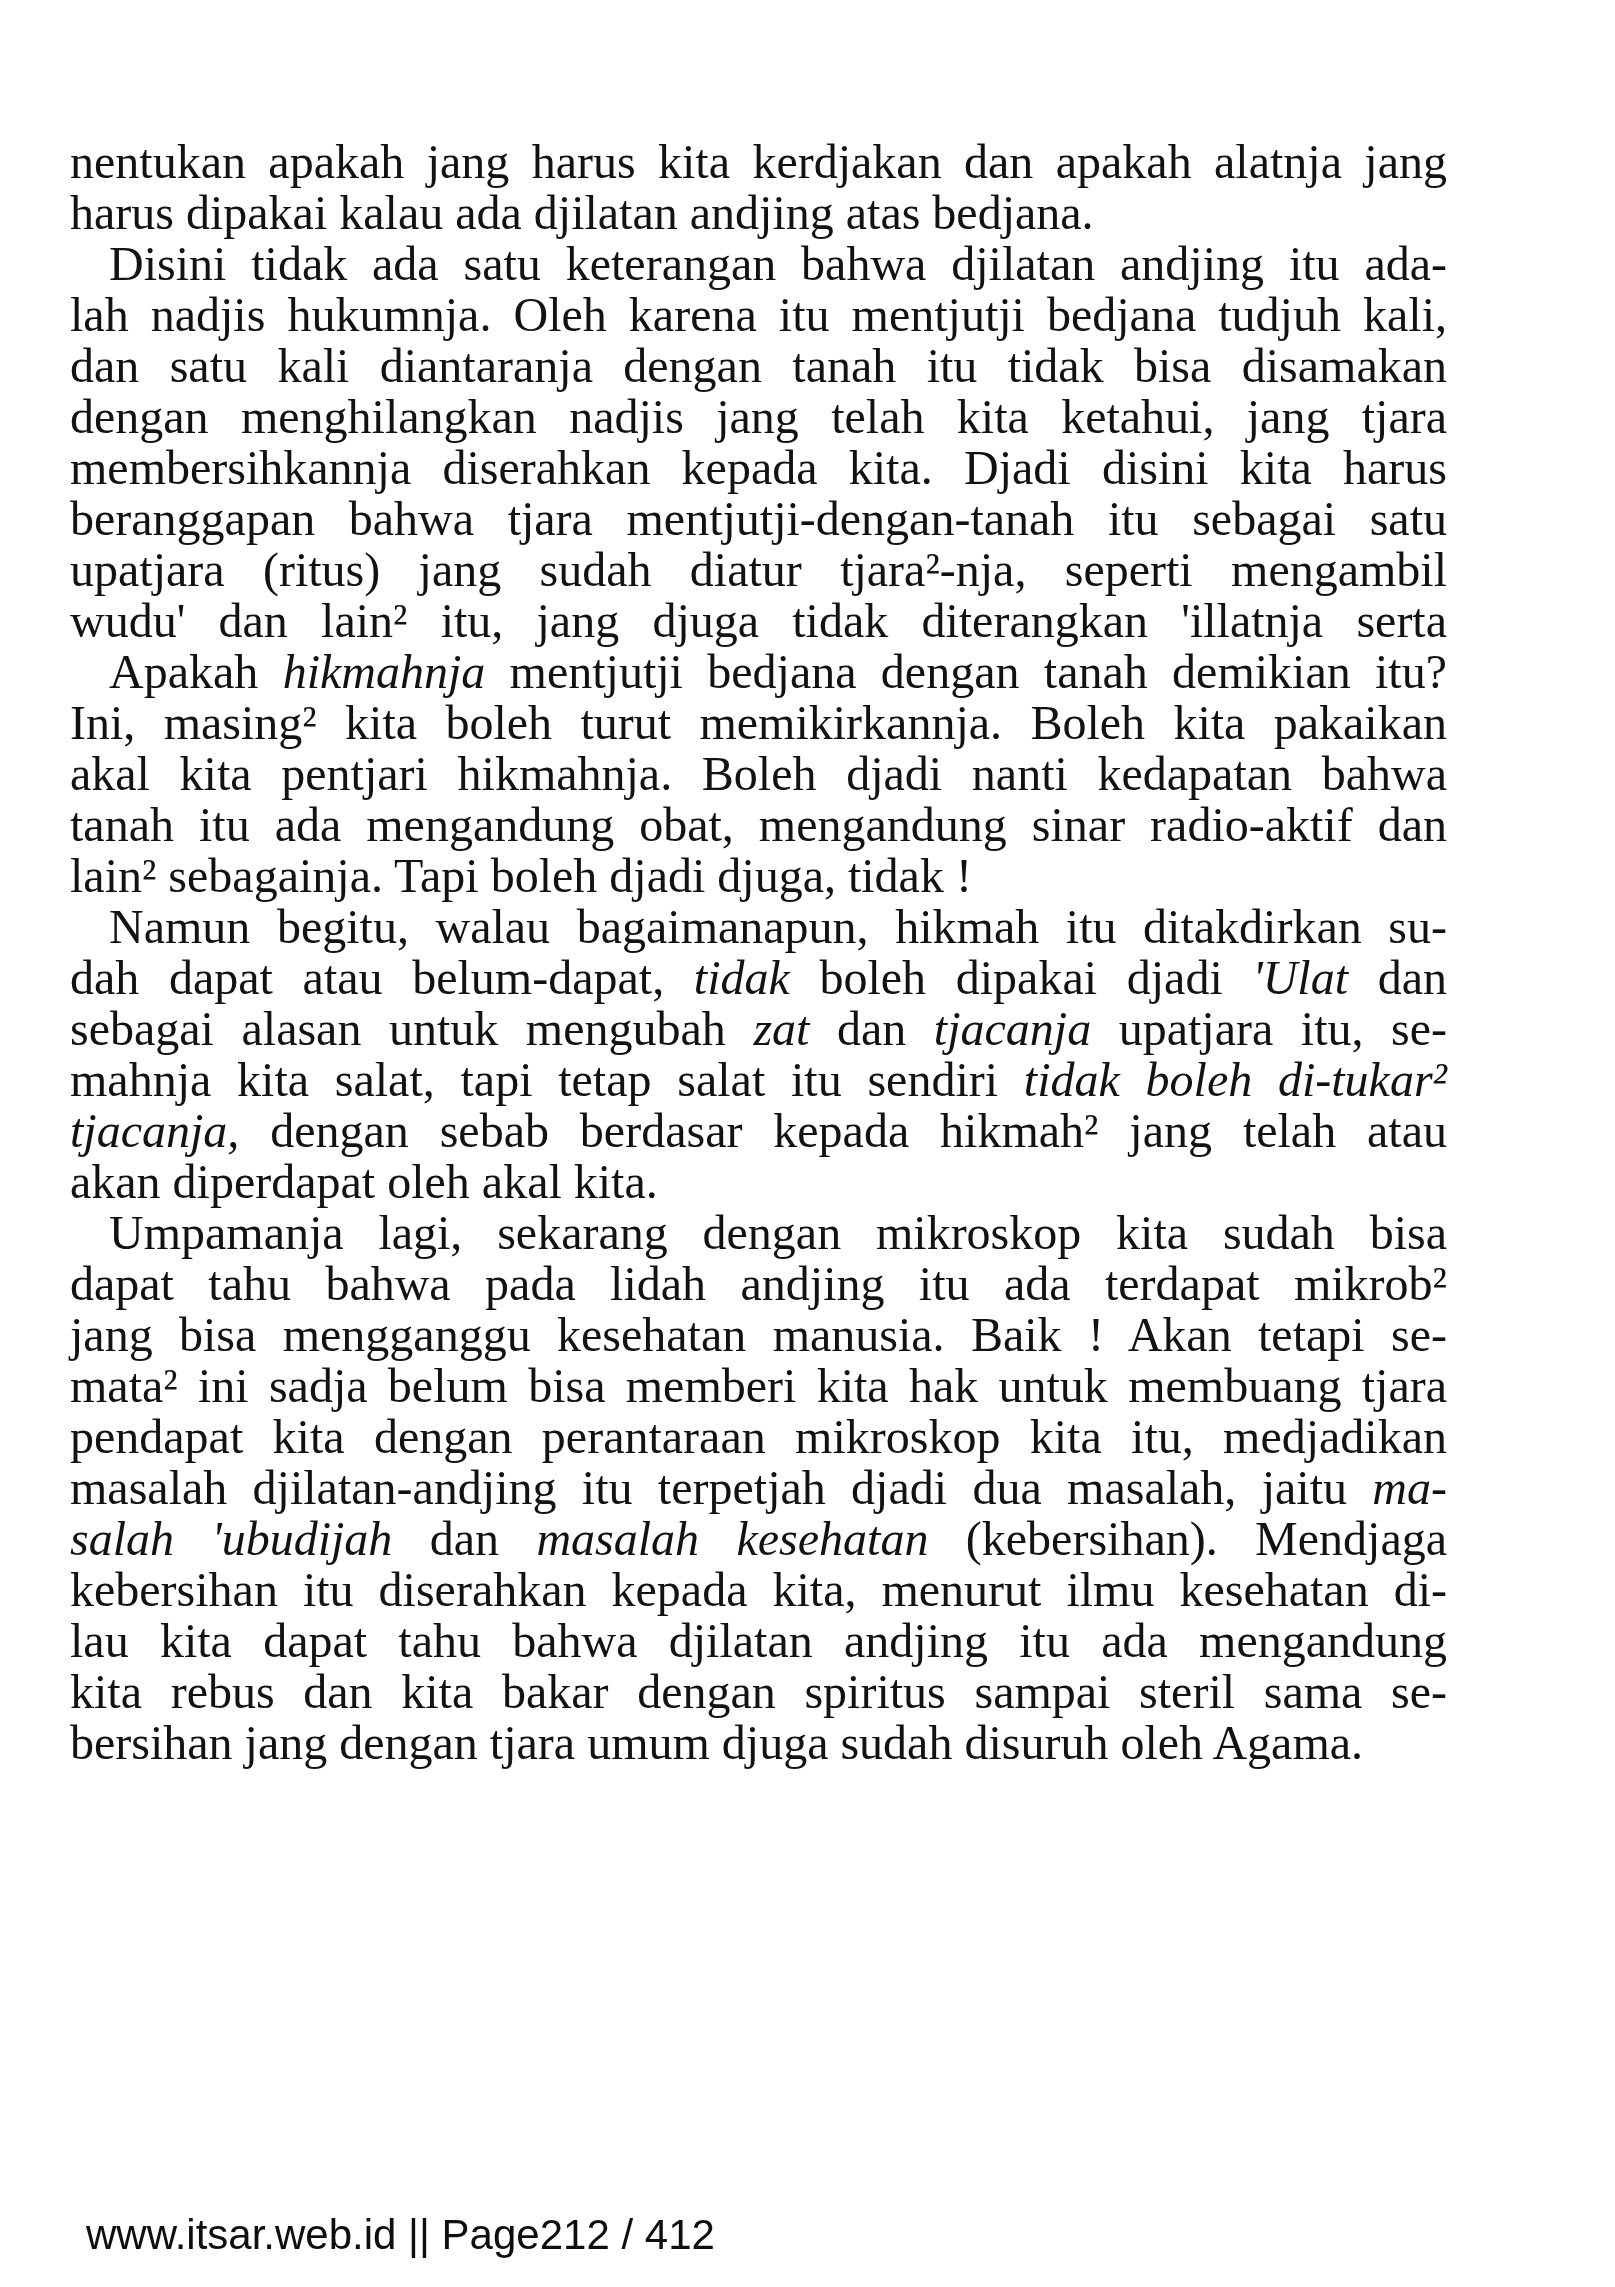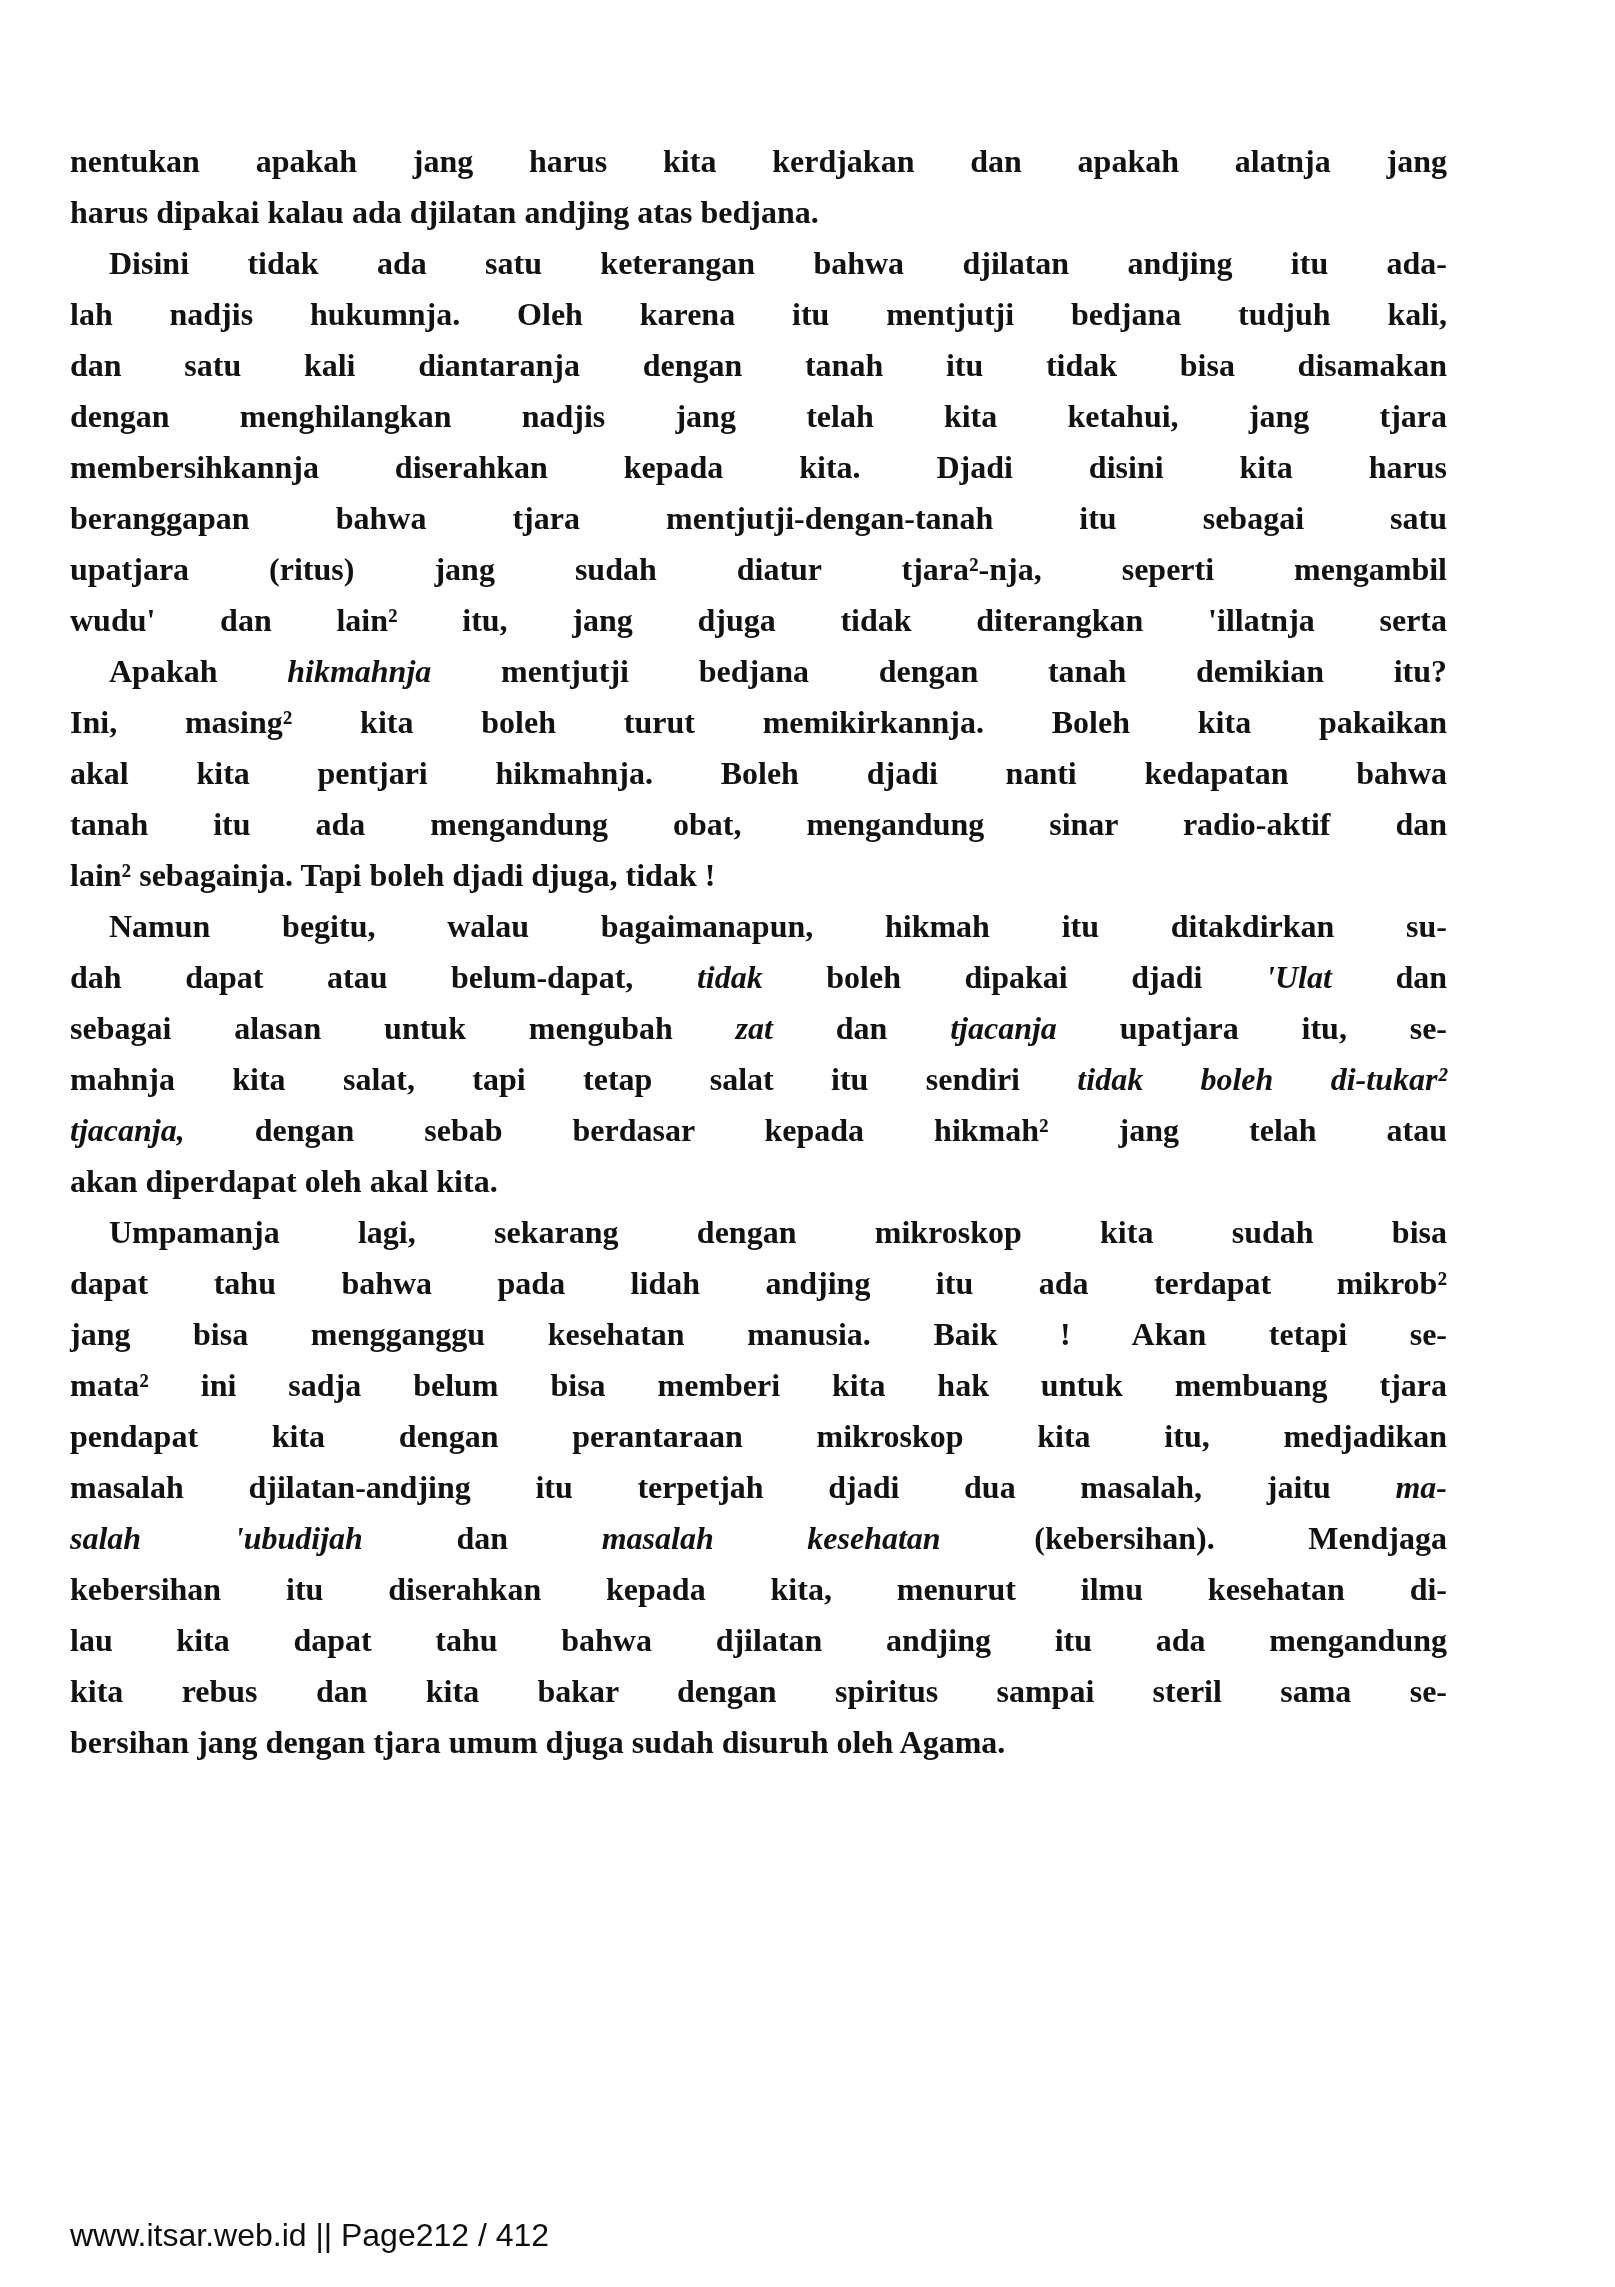--- a/index.html
+++ b/index.html
@@ -15,44 +15,43 @@
   .page {
     position: absolute;
     inset: 0;
     background: #ffffff;
   }
   .text-block {
     position: absolute;
     left: 70px;
     top: 136px;
     width: 1377px;
-    font-size: 32px;
-    font-weight: bold;
+    font-size: 48px;
   }
   .line {
     height: 51px;
     line-height: 51px;
     text-align: justify;
     text-align-last: justify;
     text-justify: inter-word;
   }
   .line.last {
     text-align: right;
     text-align-last: left;
   }
   .line.indent {
     text-indent: 39px;
   }
   .it { font-style: italic; }
   .footer {
     position: absolute;
-    left: 70px;
+    left: 86px;
     top: 2208px;
     font-family: "Liberation Sans", "DejaVu Sans", sans-serif;
-    font-size: 32px;
+    font-size: 42px;
     line-height: 54px;
     color: #0e0e0e;
     letter-spacing: 0px;
   }
 </style>
 </head>
 <body>
 
 <div class="page">
   <div class="text-block" id="text-block">

